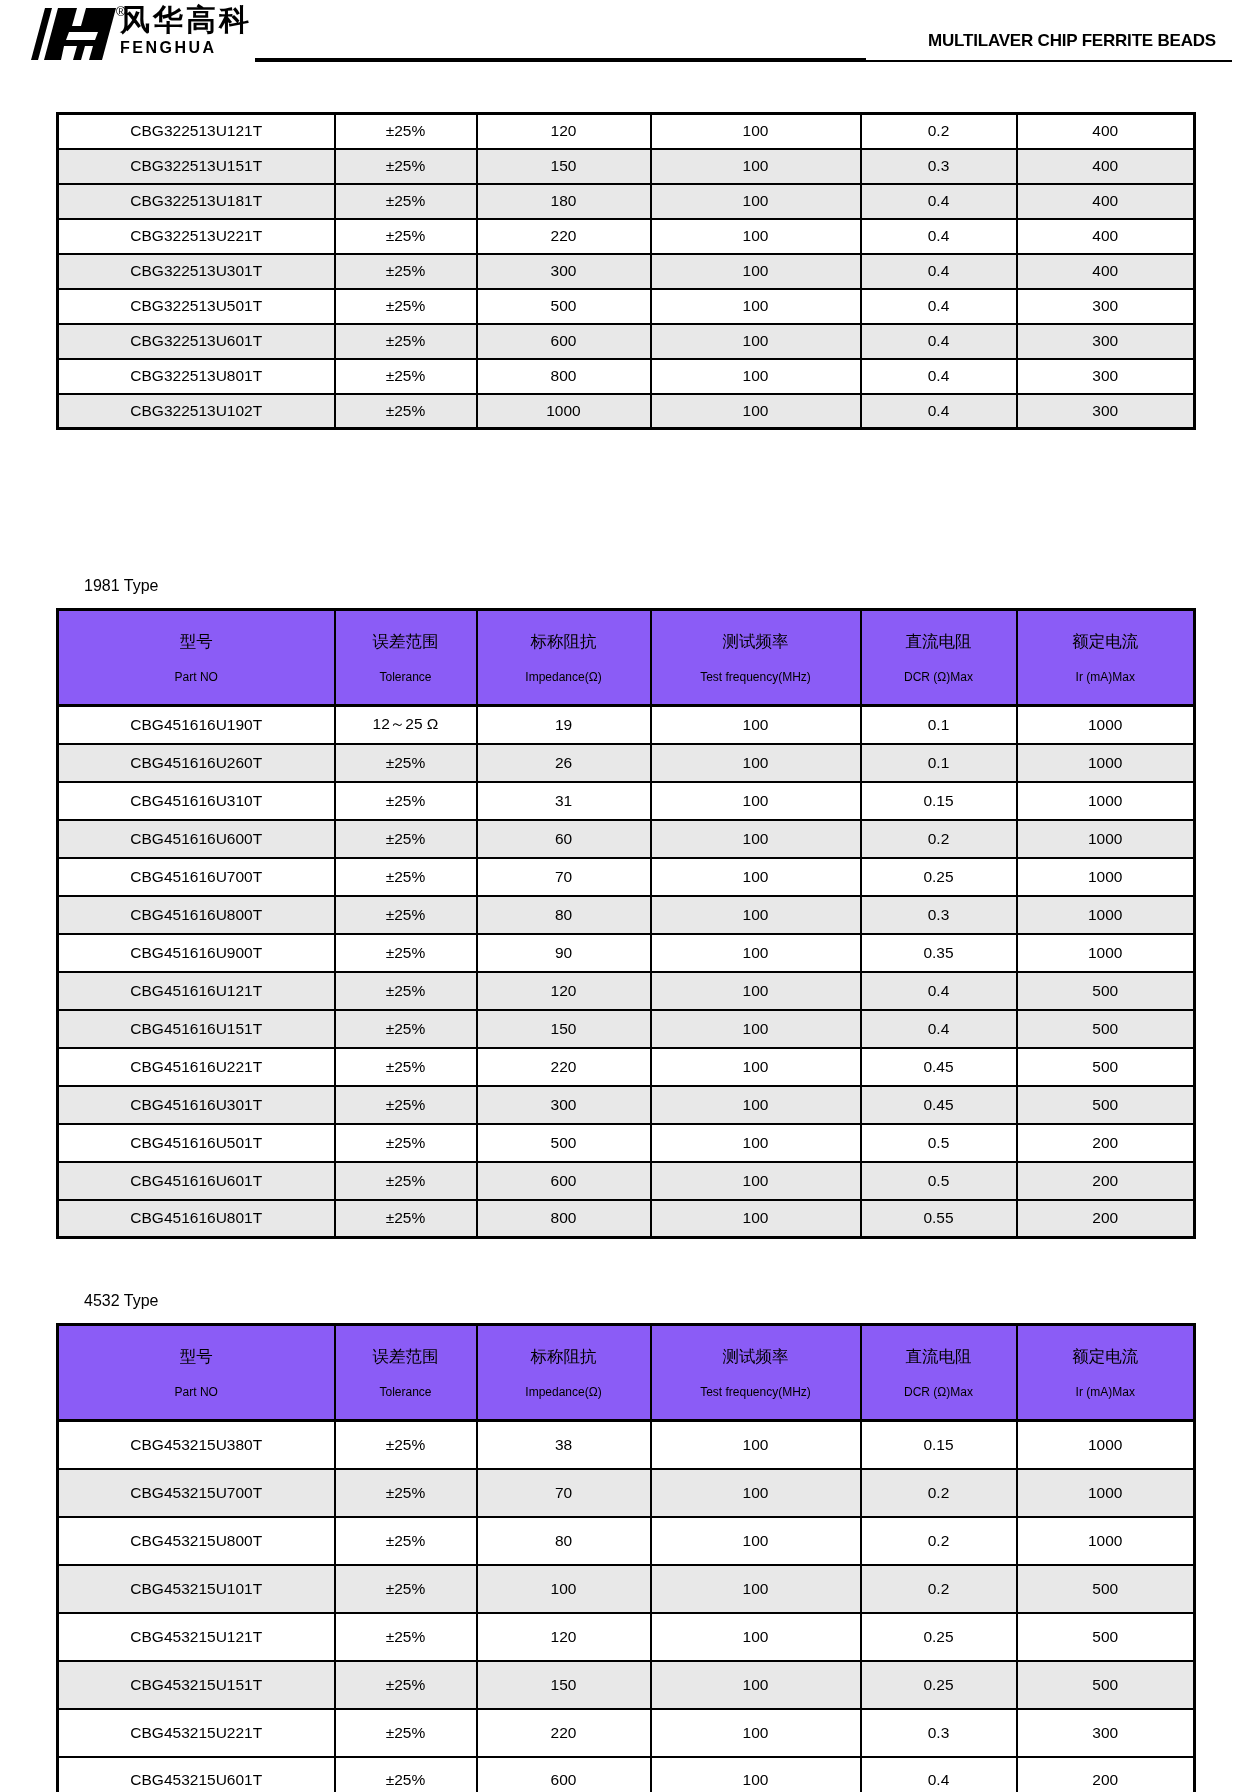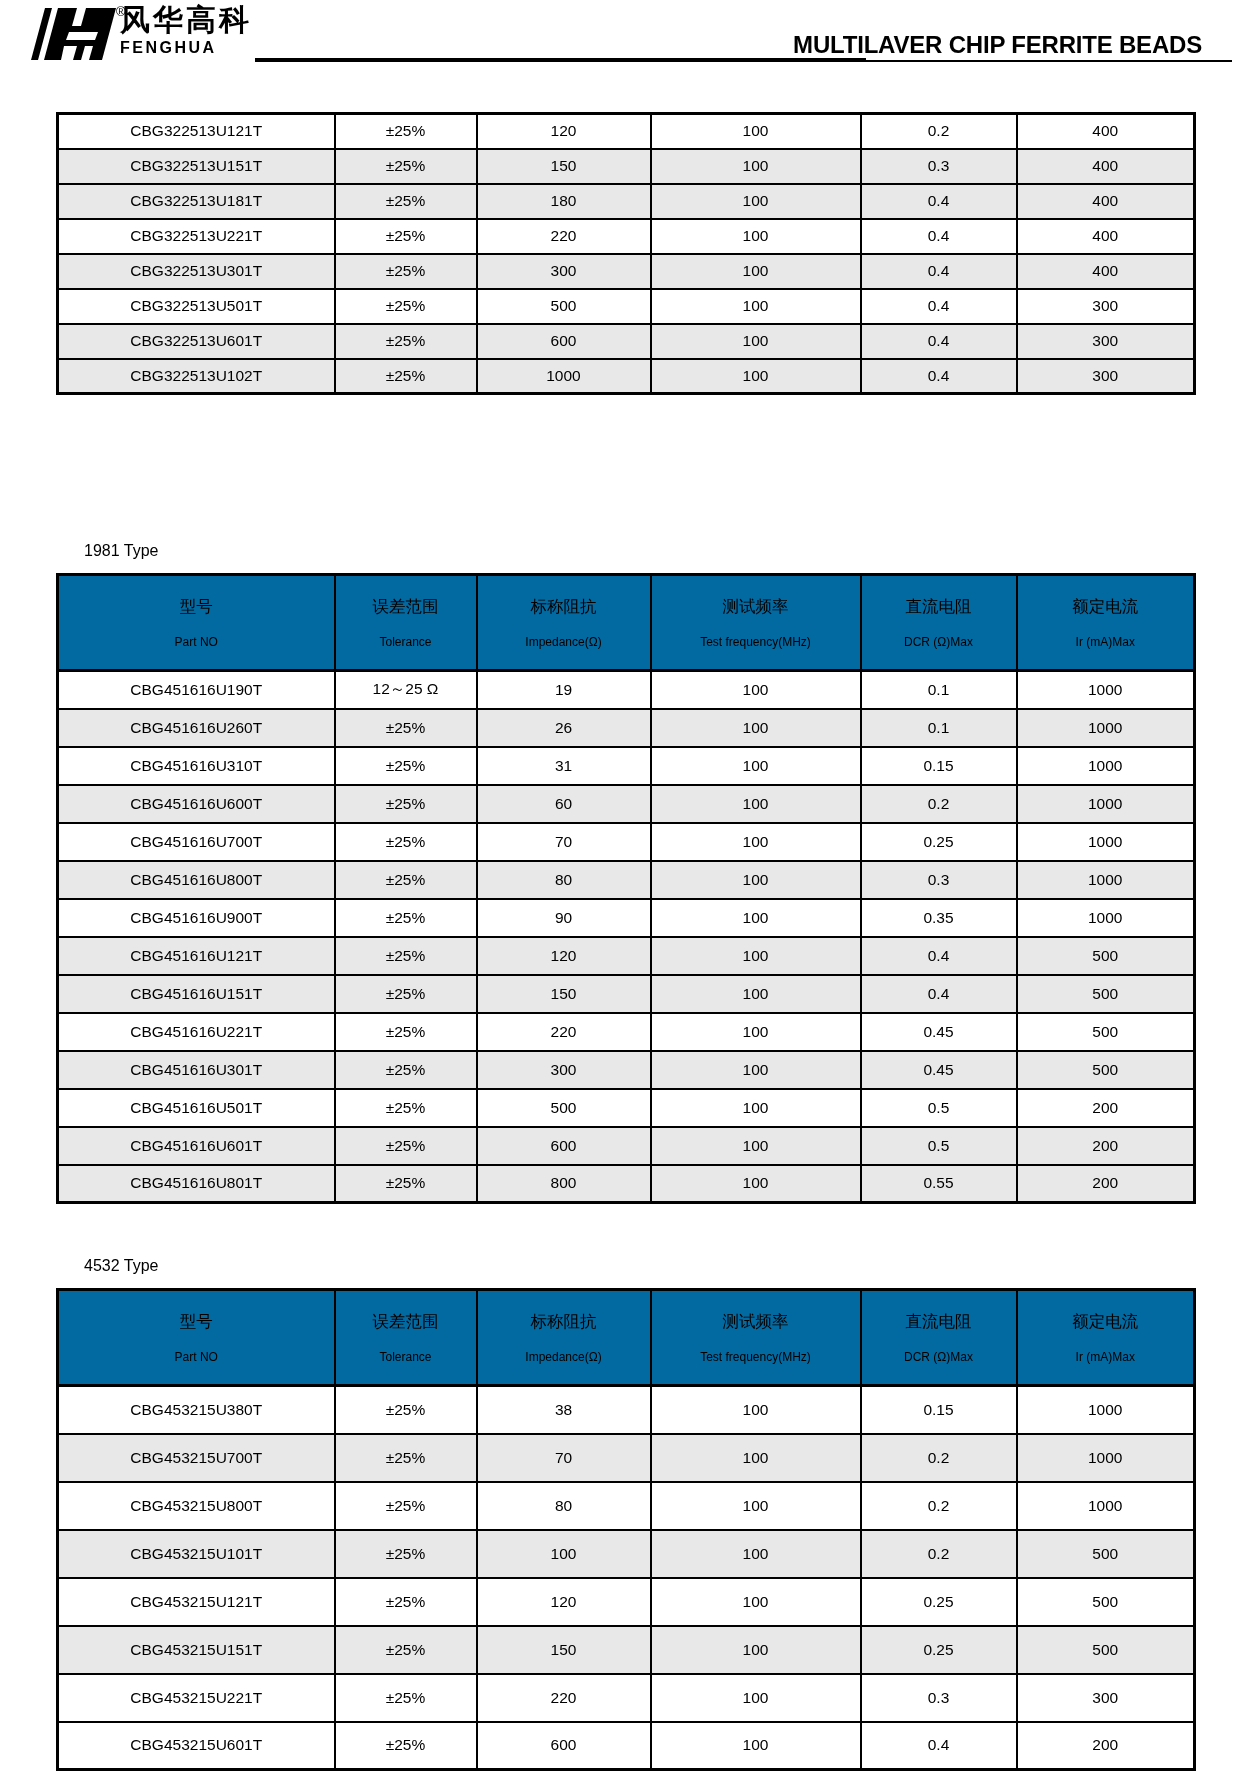--- a/index.html
+++ b/index.html
@@ -11,21 +11,21 @@
     position: relative; overflow: hidden;
   }
 
   
   .header { position: relative; height: 92px; }
   .logo-mark { position: absolute; left: 30px; top: 6px; width: 88px; height: 56px; }
   .reg-mark { position: absolute; left: 116px; top: 4px; font-size: 13px; font-weight: 400; }
   .brand { position: absolute; left: 120px; top: 4px; }
   .brand-cn { font-size: 30px; font-weight: 700; line-height: 32px; letter-spacing: 3px; }
   .brand-en { font-size: 16px; font-weight: 700; line-height: 23px; letter-spacing: 2.5px; }
-  .doc-title { position: absolute; right: 35px; top: 31px; font-size: 24px; font-weight: 700; letter-spacing: -0.2px; }
+  .doc-title { position: absolute; right: 21px; top: 31px; font-size: 17px; font-weight: 700; letter-spacing: -0.2px; }
   .rule-thick { position: absolute; left: 255px; top: 58px; width: 611px; height: 4px; background: #000; }
   .rule-thin  { position: absolute; left: 866px; top: 60px; width: 366px; height: 2px; background: #000; }
 
   
   .page { padding-left: 56px; padding-right: 32px; }
 
   .section-label { font-size: 16px; line-height: 20px; margin-left: 28px; }
   .label-4516 { margin-top: 146px; margin-bottom: 12px; }
   .label-4532 { margin-top: 52px;  margin-bottom: 12px; }
 
@@ -40,21 +40,21 @@
   table.data-table th, table.data-table td {
     border: 2px solid #000;
     text-align: center; vertical-align: middle;
     padding: 0 4px;
     font-size: 15.5px;
     overflow: hidden; white-space: nowrap;
   }
   table.data-table th {
     font-weight: 400;
     height: 96px;
-    background: #0369a1;
+    background: #8b5cf6;
     border-bottom: 3px solid #000;
   }
   .h-zh { font-size: 16.5px; margin-bottom: 17px; }
   .h-en { font-size: 12px; }
 
   .t1 td { height: 35px; }
   .t2 td { height: 38px; }
   .t3 td { height: 48px; }
   tr.shaded td { background: #e8e8e8; }
 </style>
@@ -143,20 +143,28 @@
             <td>300</td>
           </tr>
           <tr class="shaded">
             <td>CBG322513U601T</td>
             <td>±25%</td>
             <td>600</td>
             <td>100</td>
             <td>0.4</td>
             <td>300</td>
           </tr>
+          <tr>
+            <td>CBG322513U801T</td>
+            <td>±25%</td>
+            <td>800</td>
+            <td>100</td>
+            <td>0.4</td>
+            <td>300</td>
+          </tr>
           <tr class="shaded">
             <td>CBG322513U102T</td>
             <td>±25%</td>
             <td>1000</td>
             <td>100</td>
             <td>0.4</td>
             <td>300</td>
           </tr>
         </tbody>
       </table>

